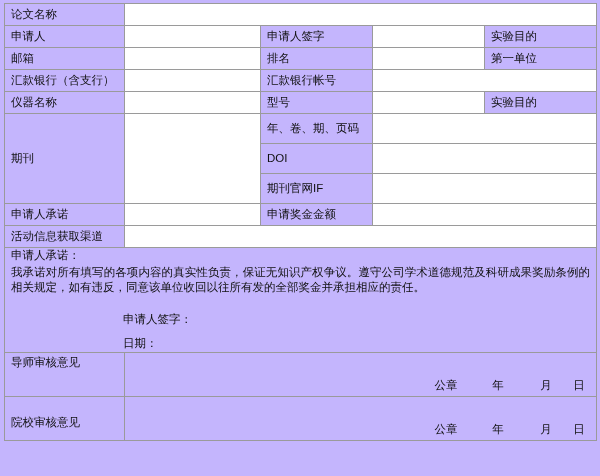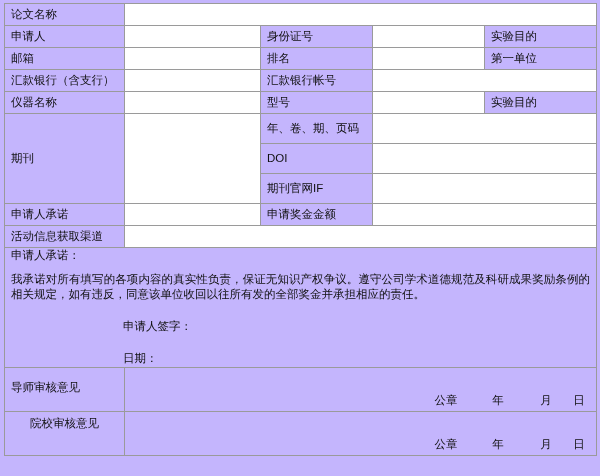--- a/index.html
+++ b/index.html
@@ -43,31 +43,31 @@
   .r22 { height: 22px; }
   .r30 { height: 30px; }
 
   
   .commit-cell {
     padding: 5px 8px 6px 6px;
     line-height: 1.55;
     font-size: 11.5px;
   }
   .commit-title {
-    margin-bottom: 8px;
+    margin-bottom: 1px;
   }
   .commit-body {
     text-align: justify;
   }
   .sign-line {
     margin-top: 16px;
     padding-left: 112px;
   }
   .date-line {
-    margin-top: 17px;
+    margin-top: 9px;
     padding-left: 112px;
   }
   
   .seal-row-inner {
     position: relative;
     height: 100%;
   }
   .seal-marks {
     position: absolute;
     right: 2px;
@@ -100,21 +100,21 @@
 
     <tbody>
         <tr class="r22">
       <td class="lbl">论文名称</td>
       <td class="blank" colspan="4"></td>
     </tr>
 
     <tr class="r22">
       <td class="lbl">申请人</td>
       <td class="blank"></td>
-      <td class="lbl">身份证号</td>
+      <td class="lbl">申请人签字</td>
       <td class="blank"></td>
       <td class="lbl">实验目的</td>
     </tr>
 
     <tr class="r22">
       <td class="lbl">邮箱</td>
       <td class="blank"></td>
       <td class="lbl">排名</td>
       <td class="blank"></td>
       <td class="lbl">第一单位</td>
@@ -165,32 +165,32 @@
     <tr>
       <td class="commit-cell" colspan="5">
         <div class="commit-title">申请人承诺：</div>
         <div class="commit-body">我承诺对所有填写的各项内容的真实性负责，保证无知识产权争议。遵守公司学术道德规范及科研成果奖励条例的相关规定，如有违反，同意该单位收回以往所有发的全部奖金并承担相应的责任。</div>
         <div class="sign-line">申请人签字：</div>
         <div class="date-line">日期：</div>
       </td>
     </tr>
 
     <tr>
-      <td class="lbl" style="height:44px; vertical-align:top; padding-top:12px;">导师审核意见</td>
+      <td class="lbl" style="height:44px; vertical-align:top; padding-top:2px;">导师审核意见</td>
       <td colspan="4" style="height:44px; position:relative;">
         <div class="seal-row-inner">
           <div class="seal-marks">
             <span class="m-gongzhang">公章</span><span class="m-nian">年</span><span class="m-yue">月</span><span class="m-ri">日</span>
           </div>
         </div>
       </td>
     </tr>
 
     <tr>
-      <td class="lbl" style="height:44px; vertical-align:top; padding-top:4px;text-align:center;">院校审核意见</td>
+      <td class="lbl" style="height:44px; vertical-align:top; padding-top:18px;">院校审核意见</td>
       <td colspan="4" style="height:44px; position:relative;">
         <div class="seal-row-inner">
           <div class="seal-marks">
             <span class="m-gongzhang">公章</span><span class="m-nian">年</span><span class="m-yue">月</span><span class="m-ri">日</span>
           </div>
         </div>
       </td>
     </tr>
 
   </tbody>

